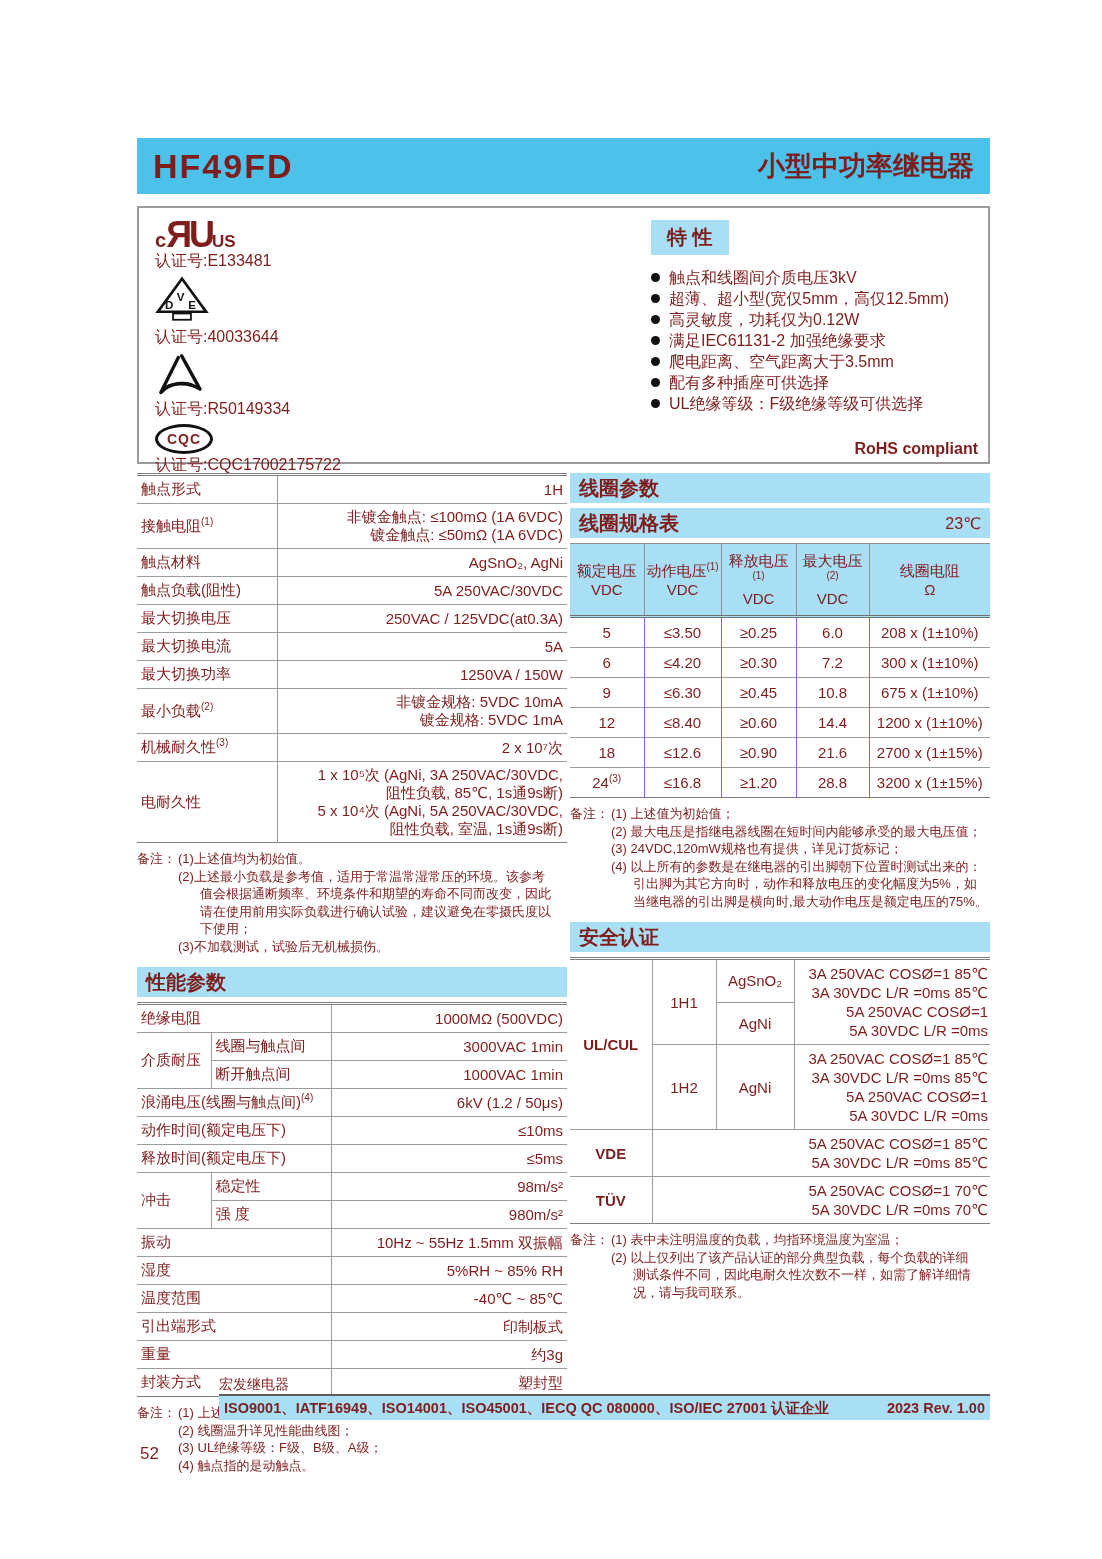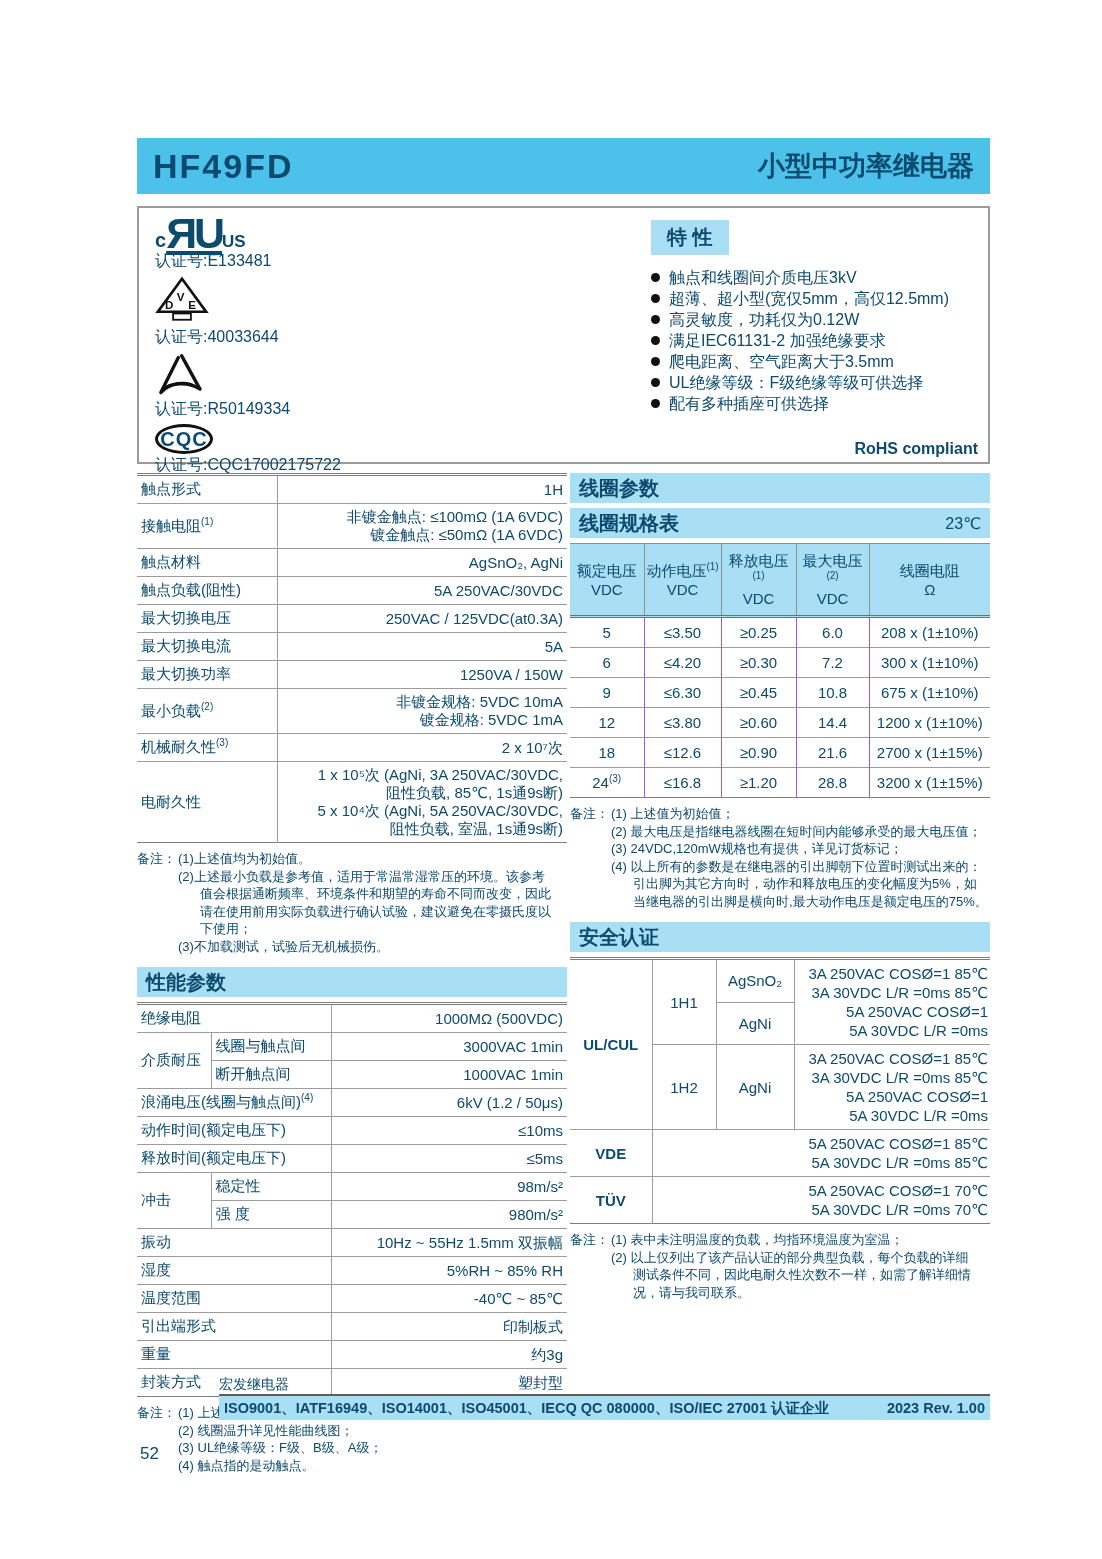--- a/index.html
+++ b/index.html
@@ -1,35 +1,35 @@
 <!DOCTYPE html>
 <html><head>
 <meta charset="utf-8">
 <style>
   html,body{margin:0;padding:0;background:#fff;}
   .page{position:relative;width:1004px;height:1559px;background:#ffffff;overflow:hidden;
-        font-family:"Liberation Sans","DejaVu Sans",sans-serif;color:#0c4a6e;}
+        font-family:"Liberation Sans","DejaVu Sans",sans-serif;color:#7f1d1d;}
 
   
   .header-bar{position:absolute;left:137px;top:138px;width:853px;height:56px;background:#4cc2eb;
               display:flex;align-items:center;justify-content:space-between;padding:0 16px;box-sizing:border-box;}
   .header-model{font-size:34px;font-weight:bold;letter-spacing:2px;}
   .header-sub{font-size:27px;font-weight:bold;}
 
   
   .cert-box{position:absolute;left:137px;top:206px;width:853px;height:258px;border:2px solid #9b9b9b;box-sizing:border-box;}
   .certs{position:absolute;left:16px;top:4px;}
   .cert-item{margin-bottom:2px;}
   .cert-number{font-size:16px;margin:1px 0 4px;}
   .ul-logo{display:flex;align-items:flex-end;height:38px;}
   .ul-c{font-size:20px;font-weight:bold;line-height:1;}
-  .ul-mono{font-size:43px;font-weight:bold;line-height:.8;letter-spacing:-3px;text-decoration:underline;}
+  .ul-mono{font-size:36px;font-weight:bold;line-height:.8;letter-spacing:-3px;}
   .ul-us{font-size:17px;font-weight:bold;line-height:1;}
   .cqc-logo{width:58px;height:30px;border:3px solid #111;border-radius:50%;display:flex;align-items:center;justify-content:center;
-            font-size:20px;font-weight:bold;letter-spacing:1px;box-sizing:border-box;}
+            font-size:14px;font-weight:bold;letter-spacing:1px;box-sizing:border-box;}
 
   .features{position:absolute;left:512px;top:12px;width:335px;}
   .features-title{display:inline-block;background:#a9dff5;font-size:20px;font-weight:bold;padding:4px 16px;margin-bottom:12px;}
   .feature-item{display:flex;align-items:flex-start;font-size:16px;line-height:21px;}
   .bullet{width:9px;height:9px;border-radius:50%;background:#111;margin:6px 9px 0 0;flex:none;}
   .rohs{position:absolute;right:10px;bottom:4px;font-size:16px;font-weight:bold;}
 
   
   .col-left{position:absolute;left:137px;top:473px;width:430px;}
   .col-right{position:absolute;left:570px;top:473px;width:420px;}
@@ -141,25 +141,25 @@
       <div class="feature-item">
           <span class="bullet"></span>
           <span>满足IEC61131-2 加强绝缘要求</span>
         </div>
       <div class="feature-item">
           <span class="bullet"></span>
           <span>爬电距离、空气距离大于3.5mm</span>
         </div>
       <div class="feature-item">
           <span class="bullet"></span>
+          <span>配有多种插座可供选择</span>
+        </div>
+      <div class="feature-item">
+          <span class="bullet"></span>
           <span>UL绝缘等级：F级绝缘等级可供选择</span>
-        </div>
-      <div class="feature-item">
-          <span class="bullet"></span>
-          <span>配有多种插座可供选择</span>
         </div>
     </div>
 
     <div class="rohs">RoHS compliant</div>
   </div>
 
   <div class="col-left">
 
     <table class="ptable">
       <colgroup>
@@ -355,21 +355,21 @@
           </tr>
         <tr>
             <td><span>9</span><sup class="fn"></sup></td>
             <td>≤6.30</td>
             <td>≥0.45</td>
             <td>10.8</td>
             <td>675 x (1±10%)</td>
           </tr>
         <tr>
             <td><span>12</span><sup class="fn"></sup></td>
-            <td>≤3.80</td>
+            <td>≤8.40</td>
             <td>≥0.60</td>
             <td>14.4</td>
             <td>1200 x (1±10%)</td>
           </tr>
         <tr>
             <td><span>18</span><sup class="fn"></sup></td>
             <td>≤12.6</td>
             <td>≥0.90</td>
             <td>21.6</td>
             <td>2700 x (1±15%)</td>

